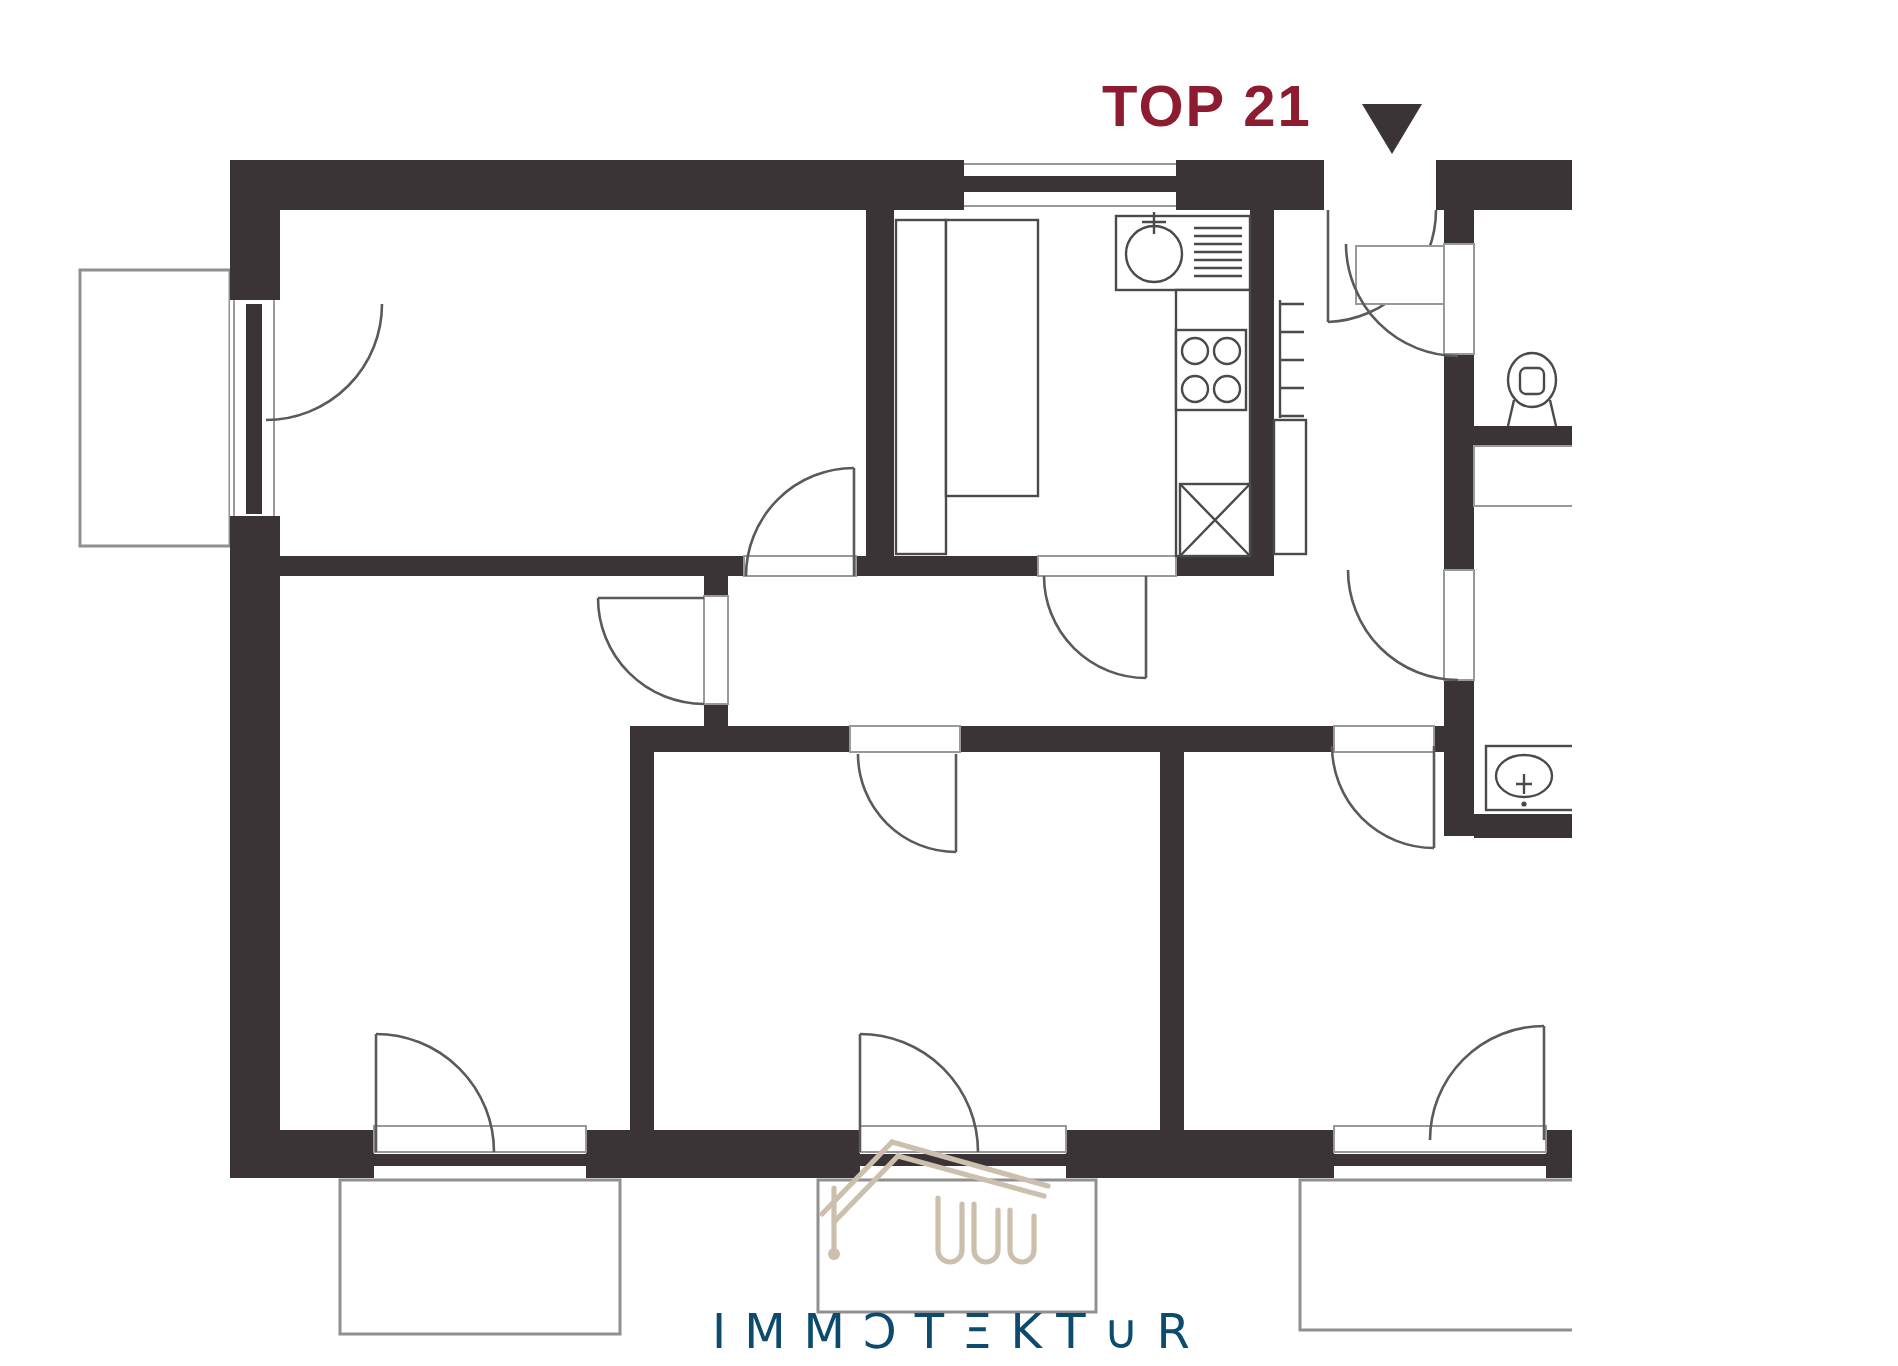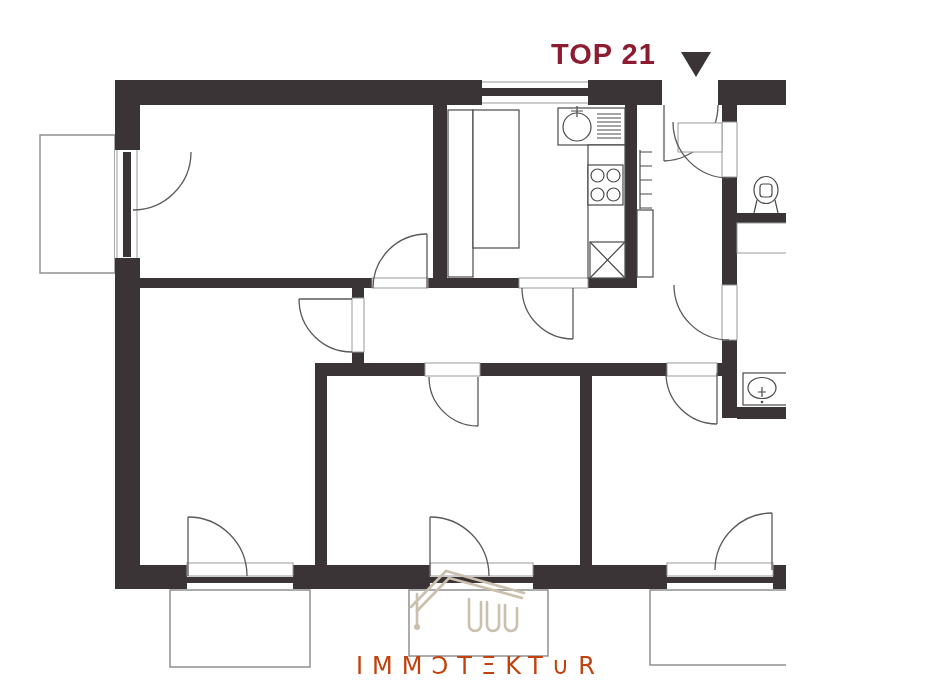--- a/index.html
+++ b/index.html
@@ -1,21 +1,21 @@
 <!DOCTYPE html>
 <html><head>
 <meta charset="utf-8">
 <style>
   html,body{margin:0;padding:0;background:#fff;}
   .stage{position:relative;width:786px;height:683px;background:#fff;overflow:hidden;
          font-family:"Liberation Sans", sans-serif;text-align:right;}
   .unit-title{position:absolute;left:551px;top:38px;font-size:29px;font-weight:bold;
               color:#8e1c31;letter-spacing:1px;}
   .wm-text{position:absolute;left:356px;top:652px;font-size:24px;letter-spacing:9px;
-           color:#c2410c;font-family:"DejaVu Sans", sans-serif;font-weight:400;}
+           color:#0c4a6e;font-family:"DejaVu Sans", sans-serif;font-weight:400;}
   svg{position:absolute;left:0;top:0;}
   .wall{fill:#3a3437;stroke:none;}
   .thin{stroke:#4a4a4a;stroke-width:1.2;fill:#fff;}
   .thinN{stroke:#4a4a4a;stroke-width:1.2;fill:none;}
   .arc{stroke:#5a5a5a;stroke-width:1.3;fill:none;}
   .hair{stroke:#999;stroke-width:1;fill:none;}
   .hairF{stroke:#999;stroke-width:1;fill:#fff;}
   .balc{stroke:#909090;stroke-width:1.5;fill:none;}
   .wm{stroke:#cbbfad;stroke-width:2.6;fill:none;stroke-linecap:round;}
 </style>

